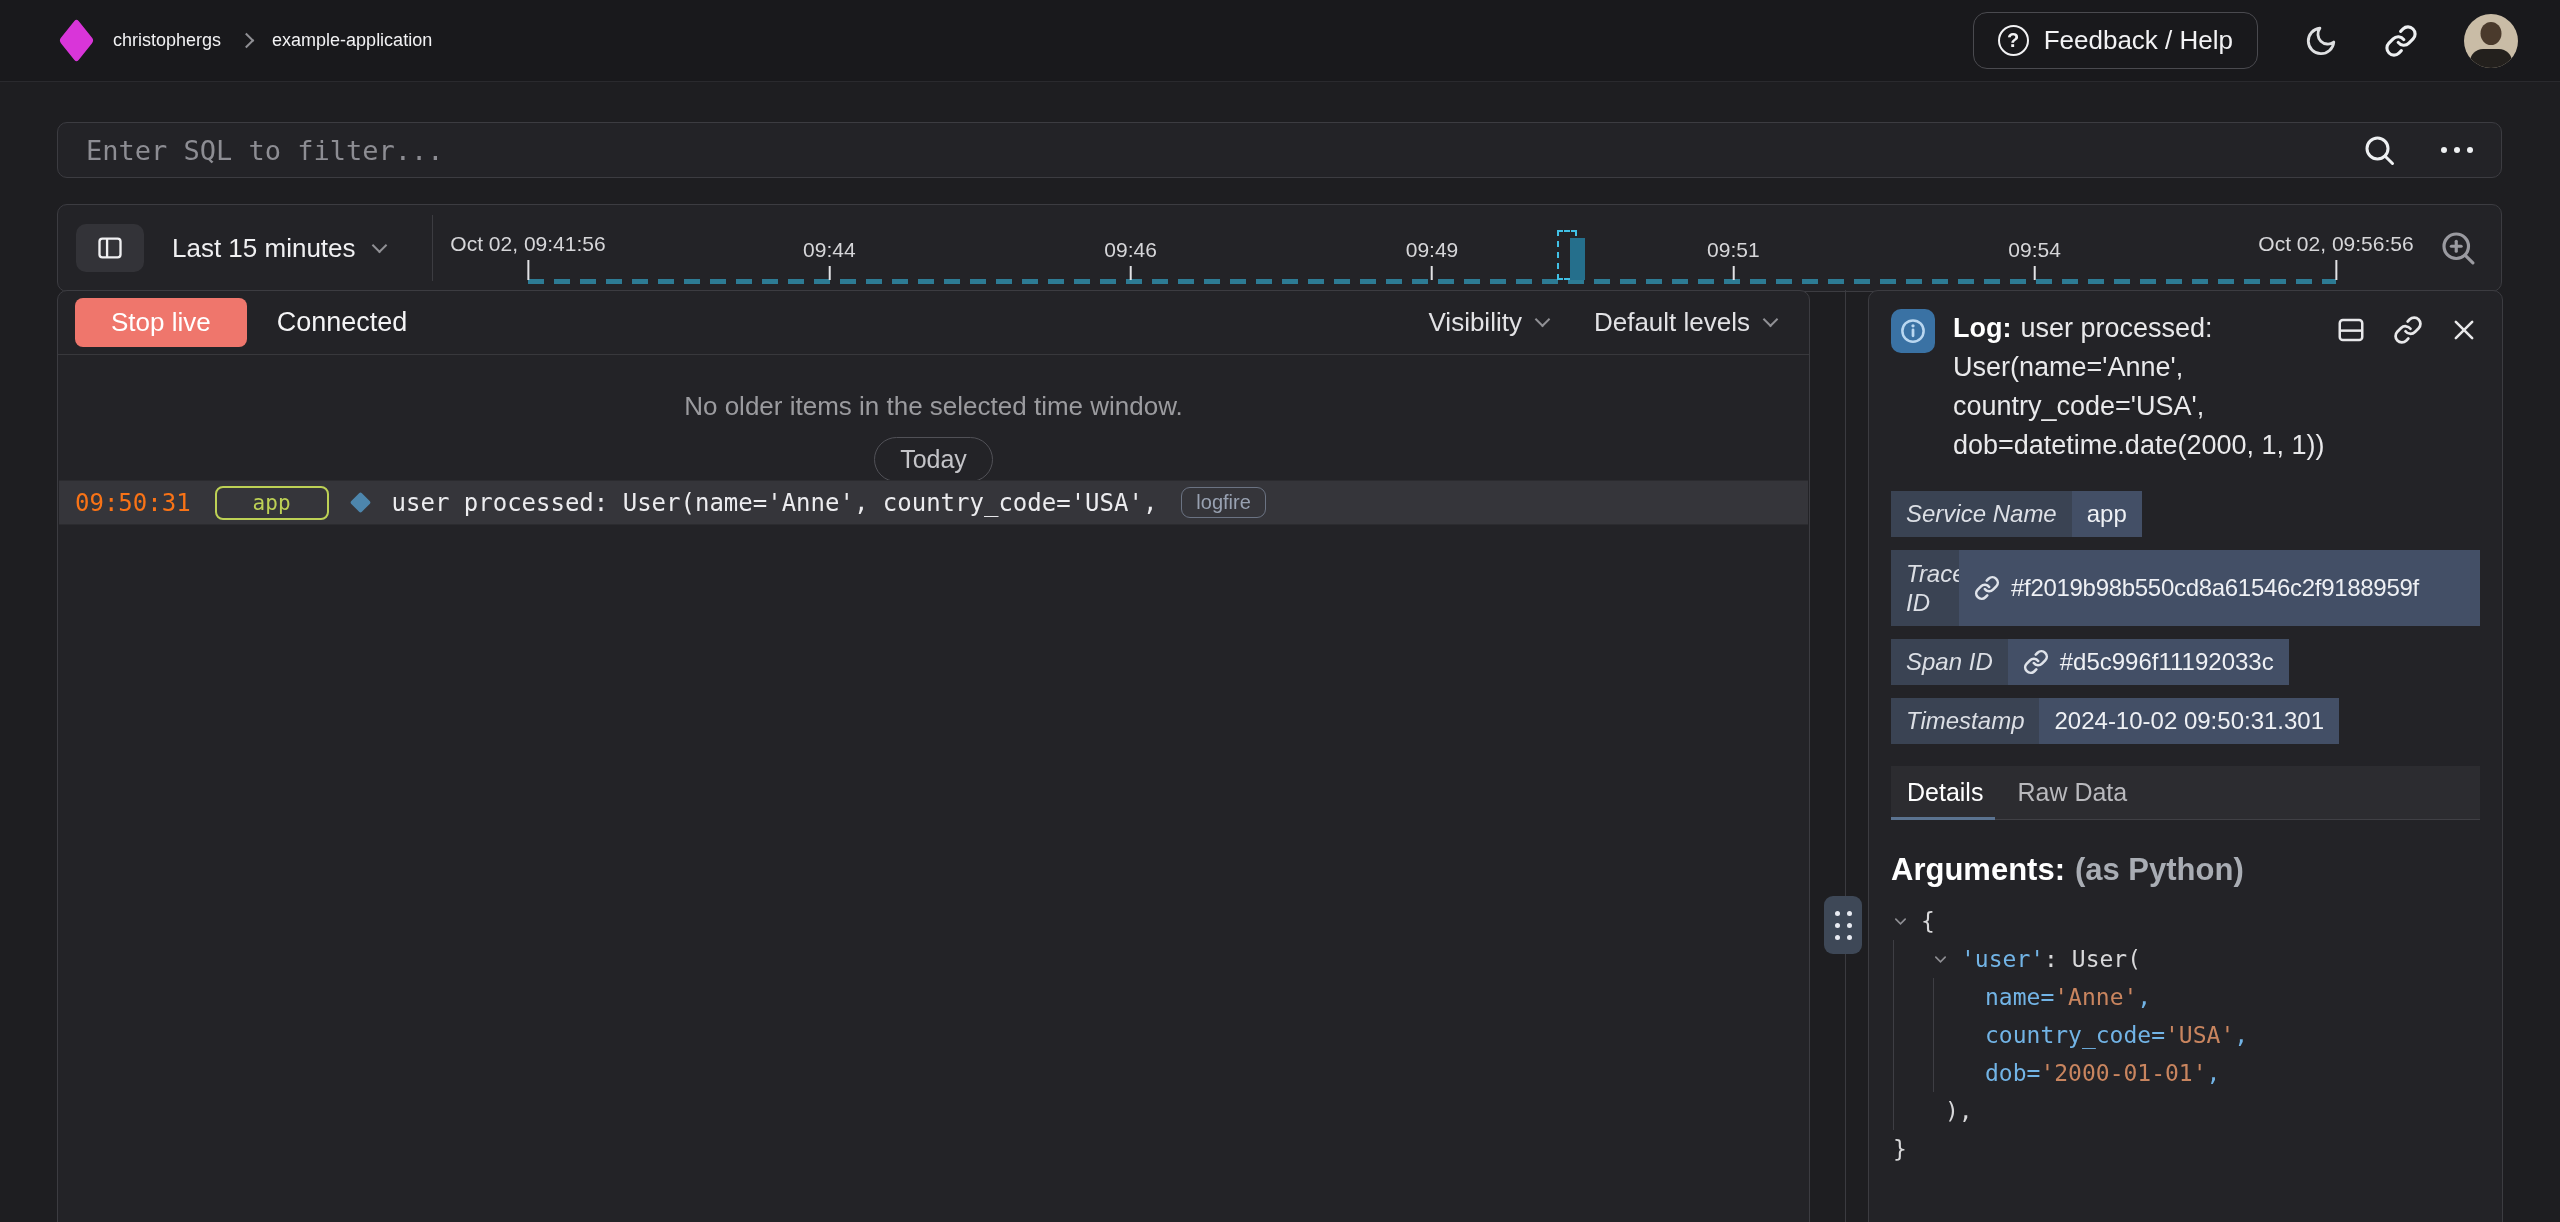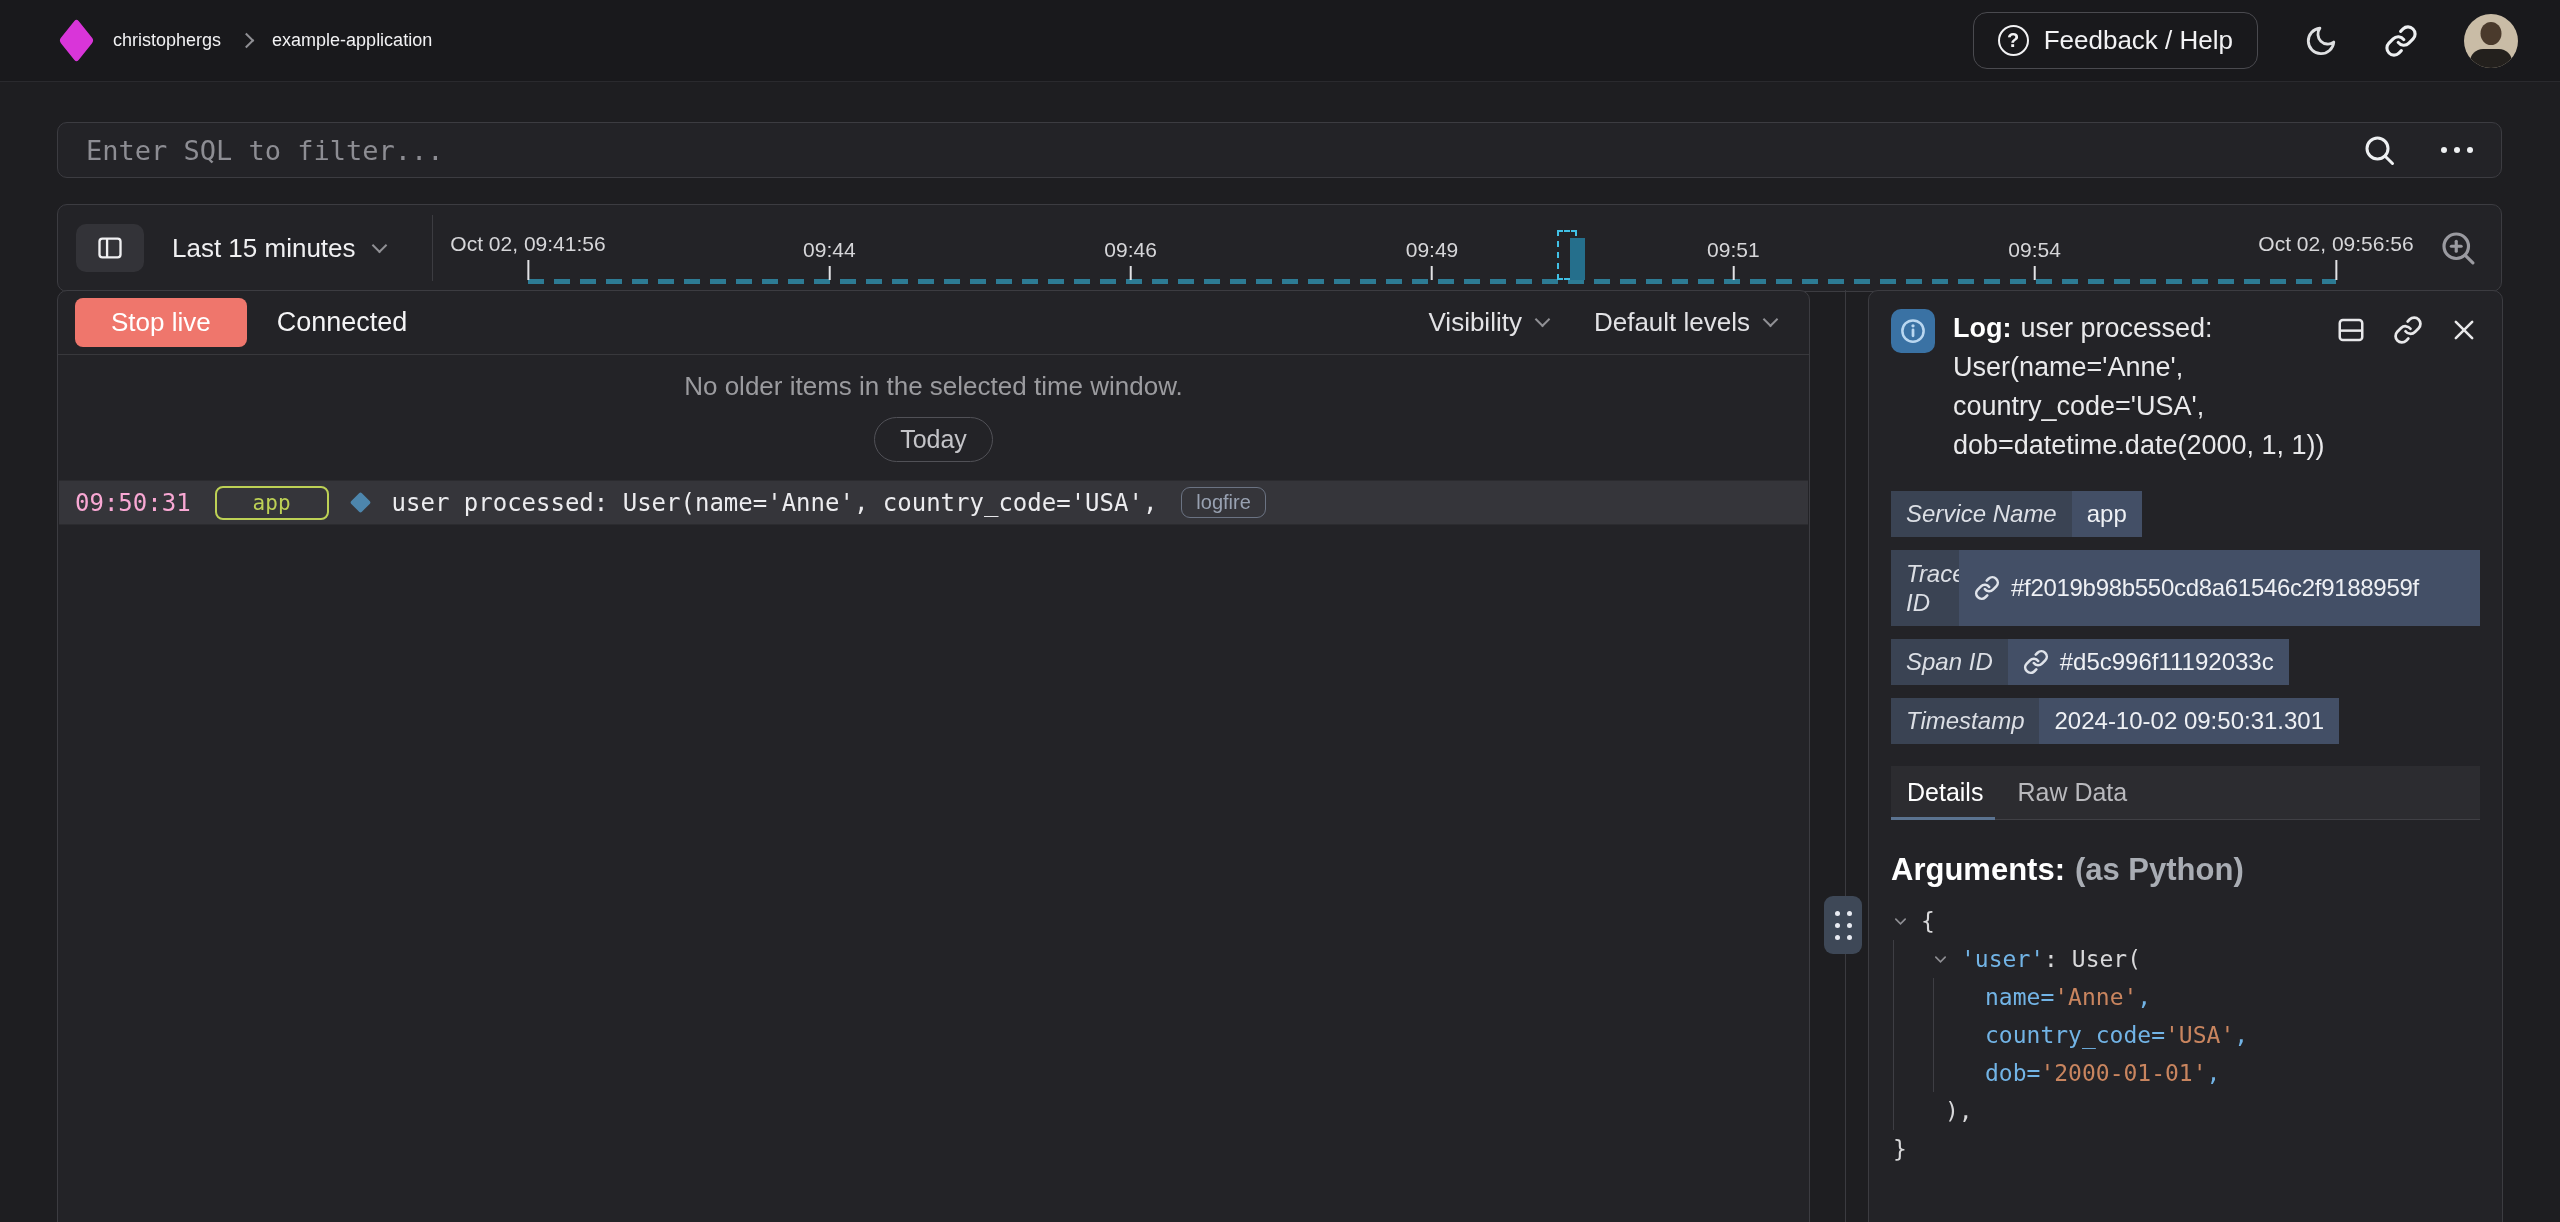--- a/index.html
+++ b/index.html
@@ -72,27 +72,27 @@
 
   
   .main-panel{position:absolute;left:57px;top:290px;width:1753px;bottom:-12px;background:#232327;
               border:1px solid #3c3c41;border-radius:10px}
   .main-header{height:64px;border-bottom:1px solid #38383c;display:flex;align-items:center;padding:0 17px;gap:30px}
   .stop-live{background:var(--stop-live);color:#fff;font-size:26px;border-radius:8px;
              padding:9px 36px;border:none;cursor:pointer}
   .connected{font-size:27px;color:#f4f4f6}
   .header-right{margin-left:auto;display:flex;align-items:center;gap:46px;padding-right:16px}
   .dropdown{display:flex;align-items:center;gap:15px;font-size:26px;color:#e2e2e5;cursor:pointer}
-  .empty-msg{margin-top:16px;text-align:center;font-size:26px;color:#9b9b9f}
+  .empty-msg{margin-top:36px;text-align:center;font-size:26px;color:#9b9b9f}
   .today-pill{display:block;margin:15px auto 0;width:fit-content;border:1px solid #515157;border-radius:999px;
               padding:7px 25px;font-size:25px;color:#c4c4c8;background:none;cursor:pointer}
   .log-row{position:absolute;top:189px;left:1px;right:1px;height:45px;background:var(--row-highlight);
            display:flex;align-items:center;padding:0 16px;gap:24px;border-top:1px solid #2b2b2f;
            border-bottom:1px solid #2b2b2f;cursor:pointer}
-  .row-time{font:24px "DejaVu Sans Mono",monospace;color:#f9a8d4}
+  .row-time{font:24px "DejaVu Sans Mono",monospace;color:#f97316}
   .svc-badge{border:2px solid var(--service-lime);border-radius:8px;color:var(--service-lime);
              font:21px "DejaVu Sans Mono",monospace;padding:3px 36px}
   .row-diamond{width:15px;height:15px;background:#4d86ad;transform:rotate(45deg);border-radius:2px;flex:none}
   .row-msg{font:24px "DejaVu Sans Mono",monospace;color:#ececef;white-space:nowrap}
   .row-tag{border:1.5px solid #6b7383;border-radius:9px;color:#98a1b1;font-size:20px;padding:3px 14px}
 
   
   .rail{position:absolute;top:290px;bottom:0;left:1845px;width:1px;background:#3b3b40}
   .grip{position:absolute;left:1824px;top:896px;width:38px;height:58px;background:#3e4857;border-radius:9px;
         display:grid;grid-template-columns:repeat(2,5px);grid-auto-rows:5px;gap:7px;place-content:center;cursor:col-resize}

